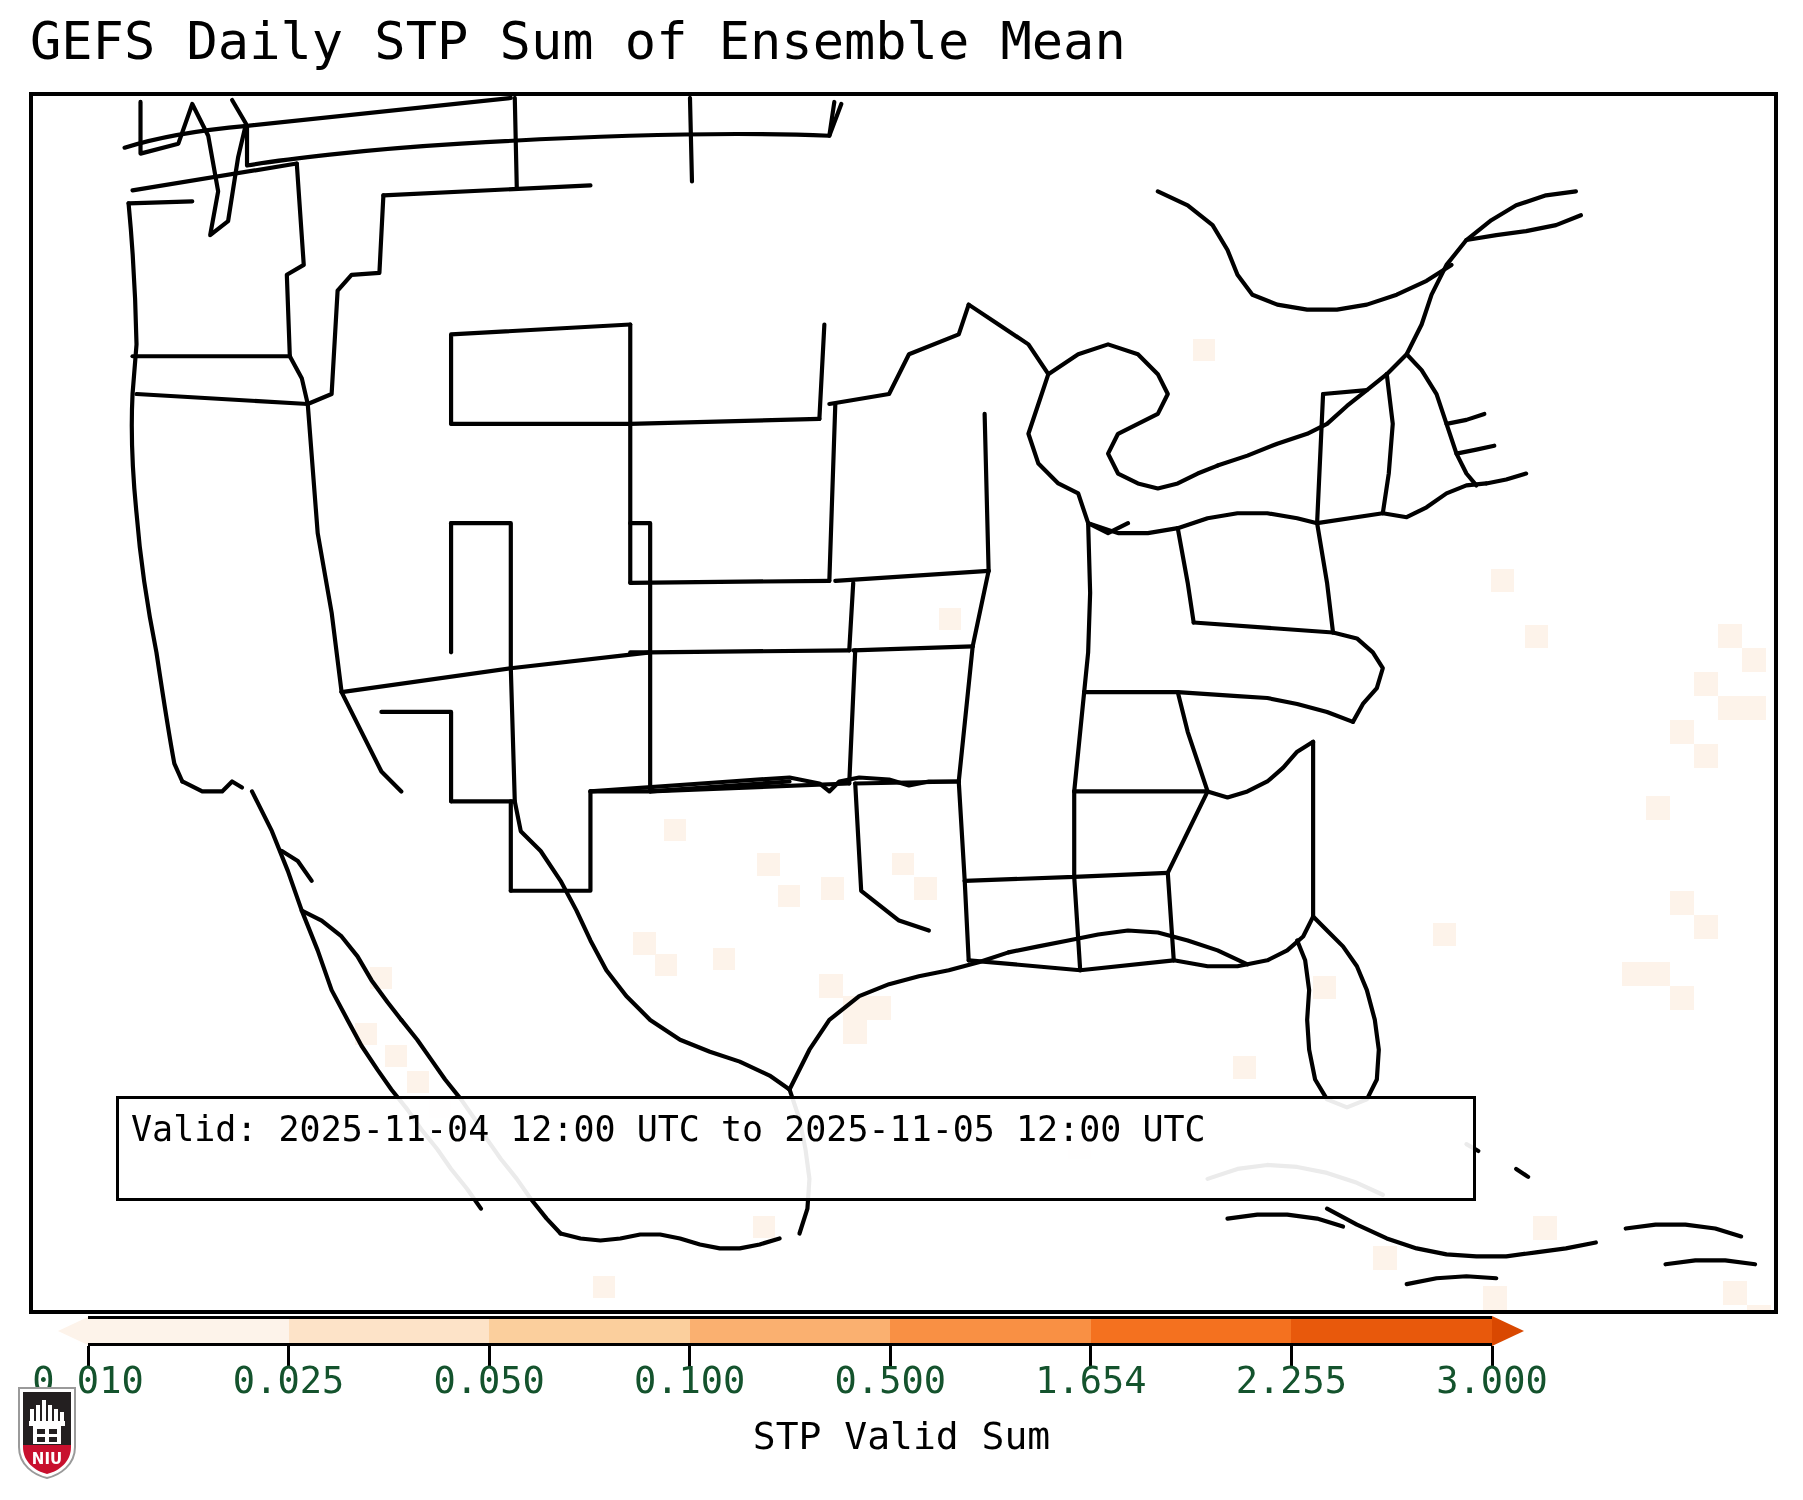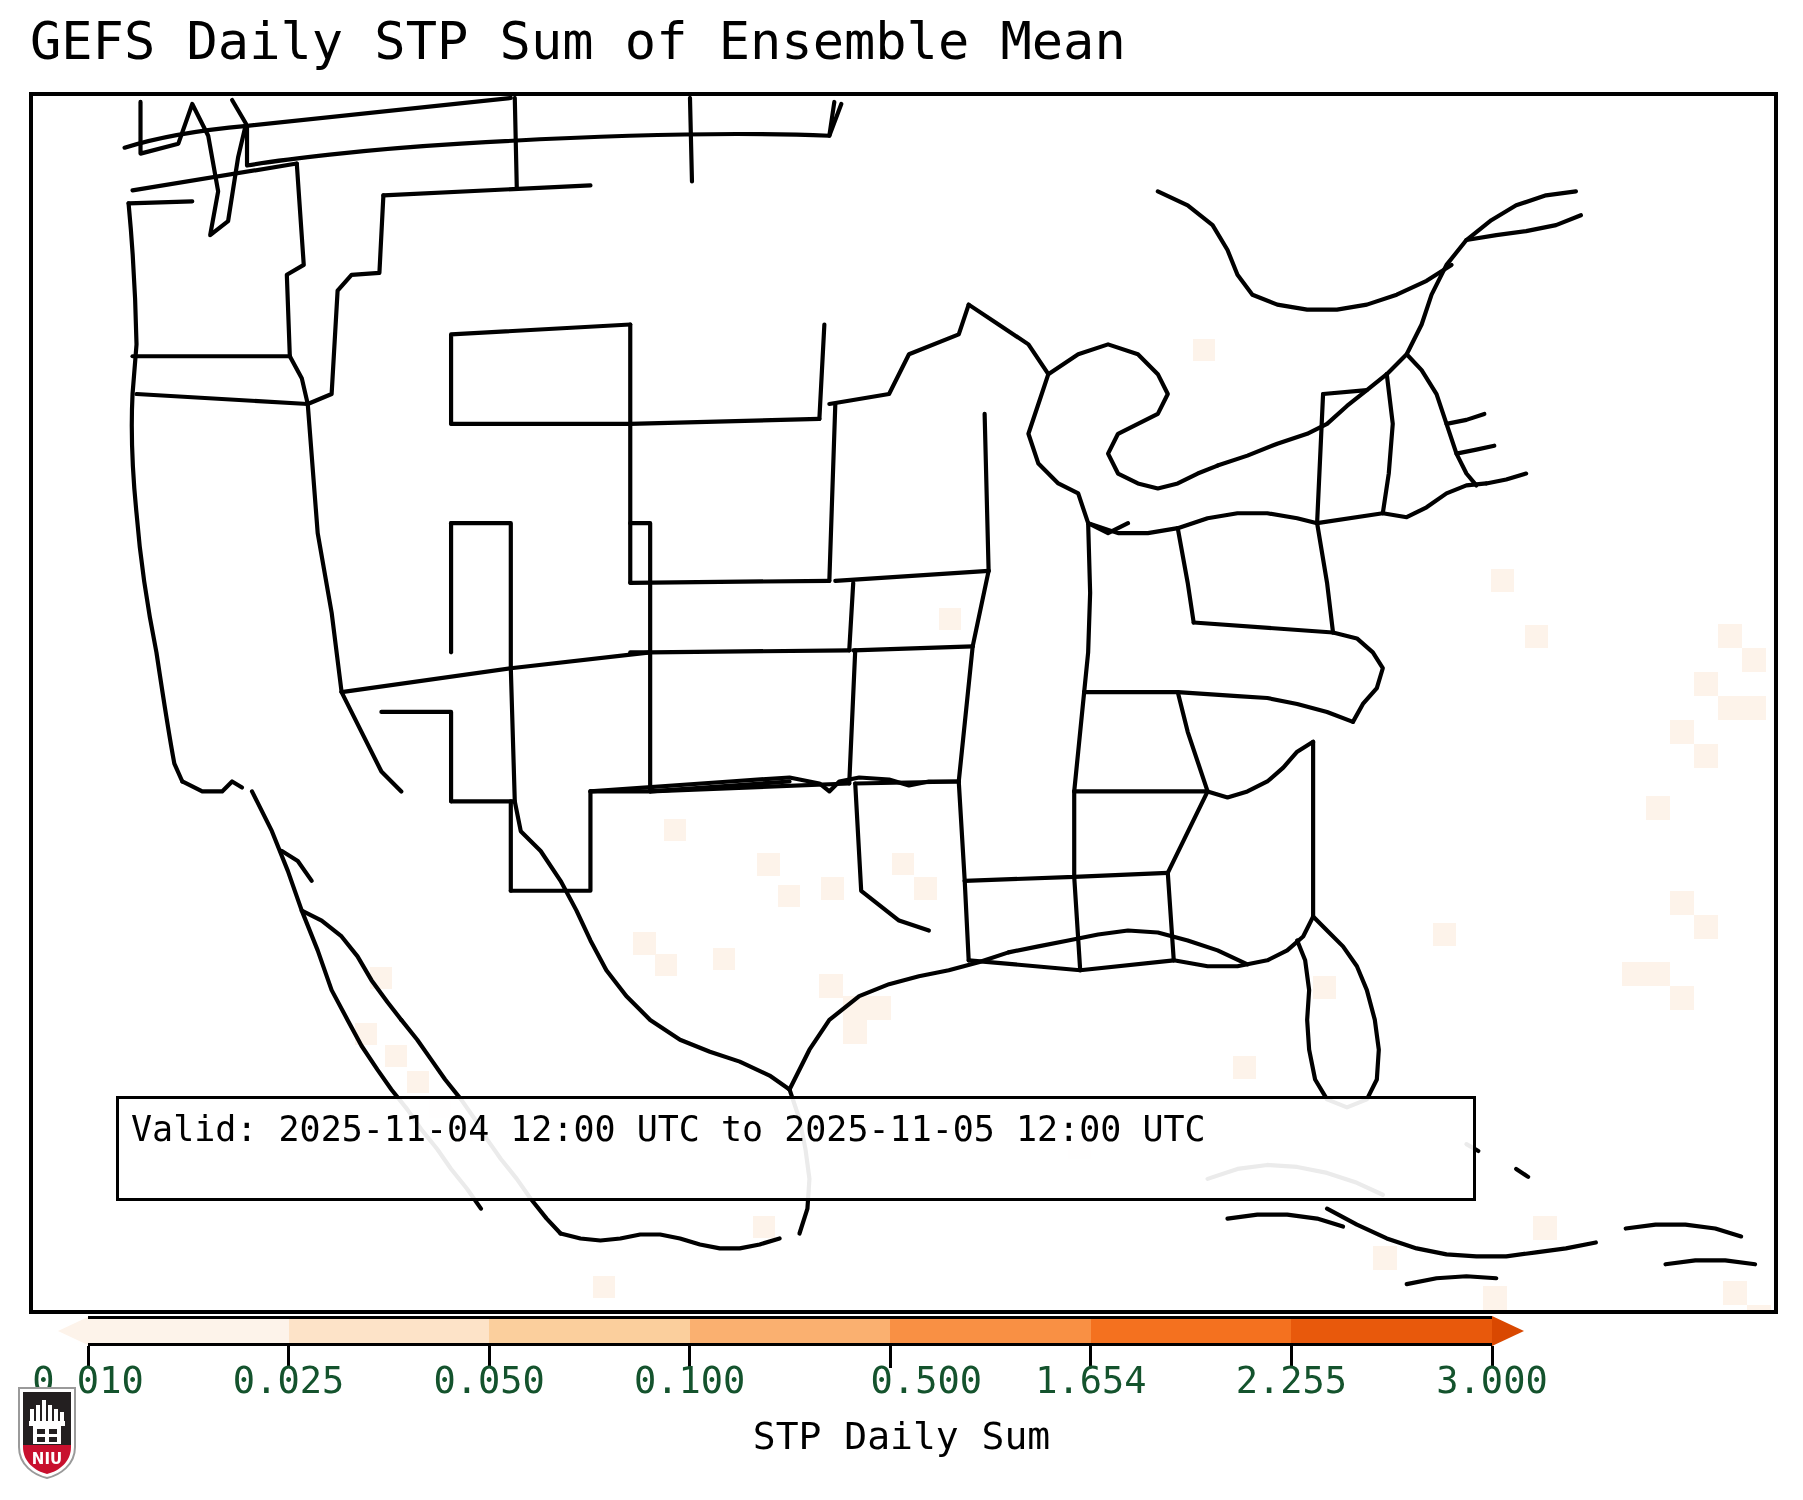--- a/index.html
+++ b/index.html
@@ -407,26 +407,26 @@
       <div class="cb-tick" style="left: 1001.36px;"></div>
       <div class="cb-tick" style="left: 1201.93px;"></div>
       <div class="cb-tick" style="left: 1402.5px;"></div>
     </div>
 </div>
 <div id="cb-labels">
     <div class="cb-label" style="left: 88px;">0.010</div>
     <div class="cb-label" style="left: 288.571px;">0.025</div>
     <div class="cb-label" style="left: 489.143px;">0.050</div>
     <div class="cb-label" style="left: 689.714px;">0.100</div>
-    <div class="cb-label" style="left: 890.286px; margin-left: 36px;">0.500</div>
+    <div class="cb-label" style="left: 890.286px;">0.500</div>
     <div class="cb-label" style="left: 1090.86px;">1.654</div>
     <div class="cb-label" style="left: 1291.43px;">2.255</div>
     <div class="cb-label" style="left: 1492px;">3.000</div>
   </div>
-<div id="cb-axis-title">STP Daily Sum</div>
+<div id="cb-axis-title">STP Valid Sum</div>
 
 <svg id="niu-logo" viewBox="0 0 62 96">
   <path d="M3,3 L59,3 L59,62 C59,80 44,90 31,93 C18,90 3,80 3,62 Z" fill="#ffffff" stroke="#9a9a9a" stroke-width="2"></path>
   <path d="M7,7 L55,7 L55,60 L7,60 Z" fill="#231f20"></path>
   <path d="M7,60 L55,60 L55,62 C55,77 43,86 31,89 C19,86 7,77 7,62 Z" fill="#c8102e"></path>
   <g fill="#ffffff">
     <rect x="14" y="24" width="4" height="14"></rect>
     <rect x="20" y="20" width="4" height="18"></rect>
     <rect x="26" y="15" width="4" height="23"></rect>
     <rect x="32" y="20" width="4" height="18"></rect>

